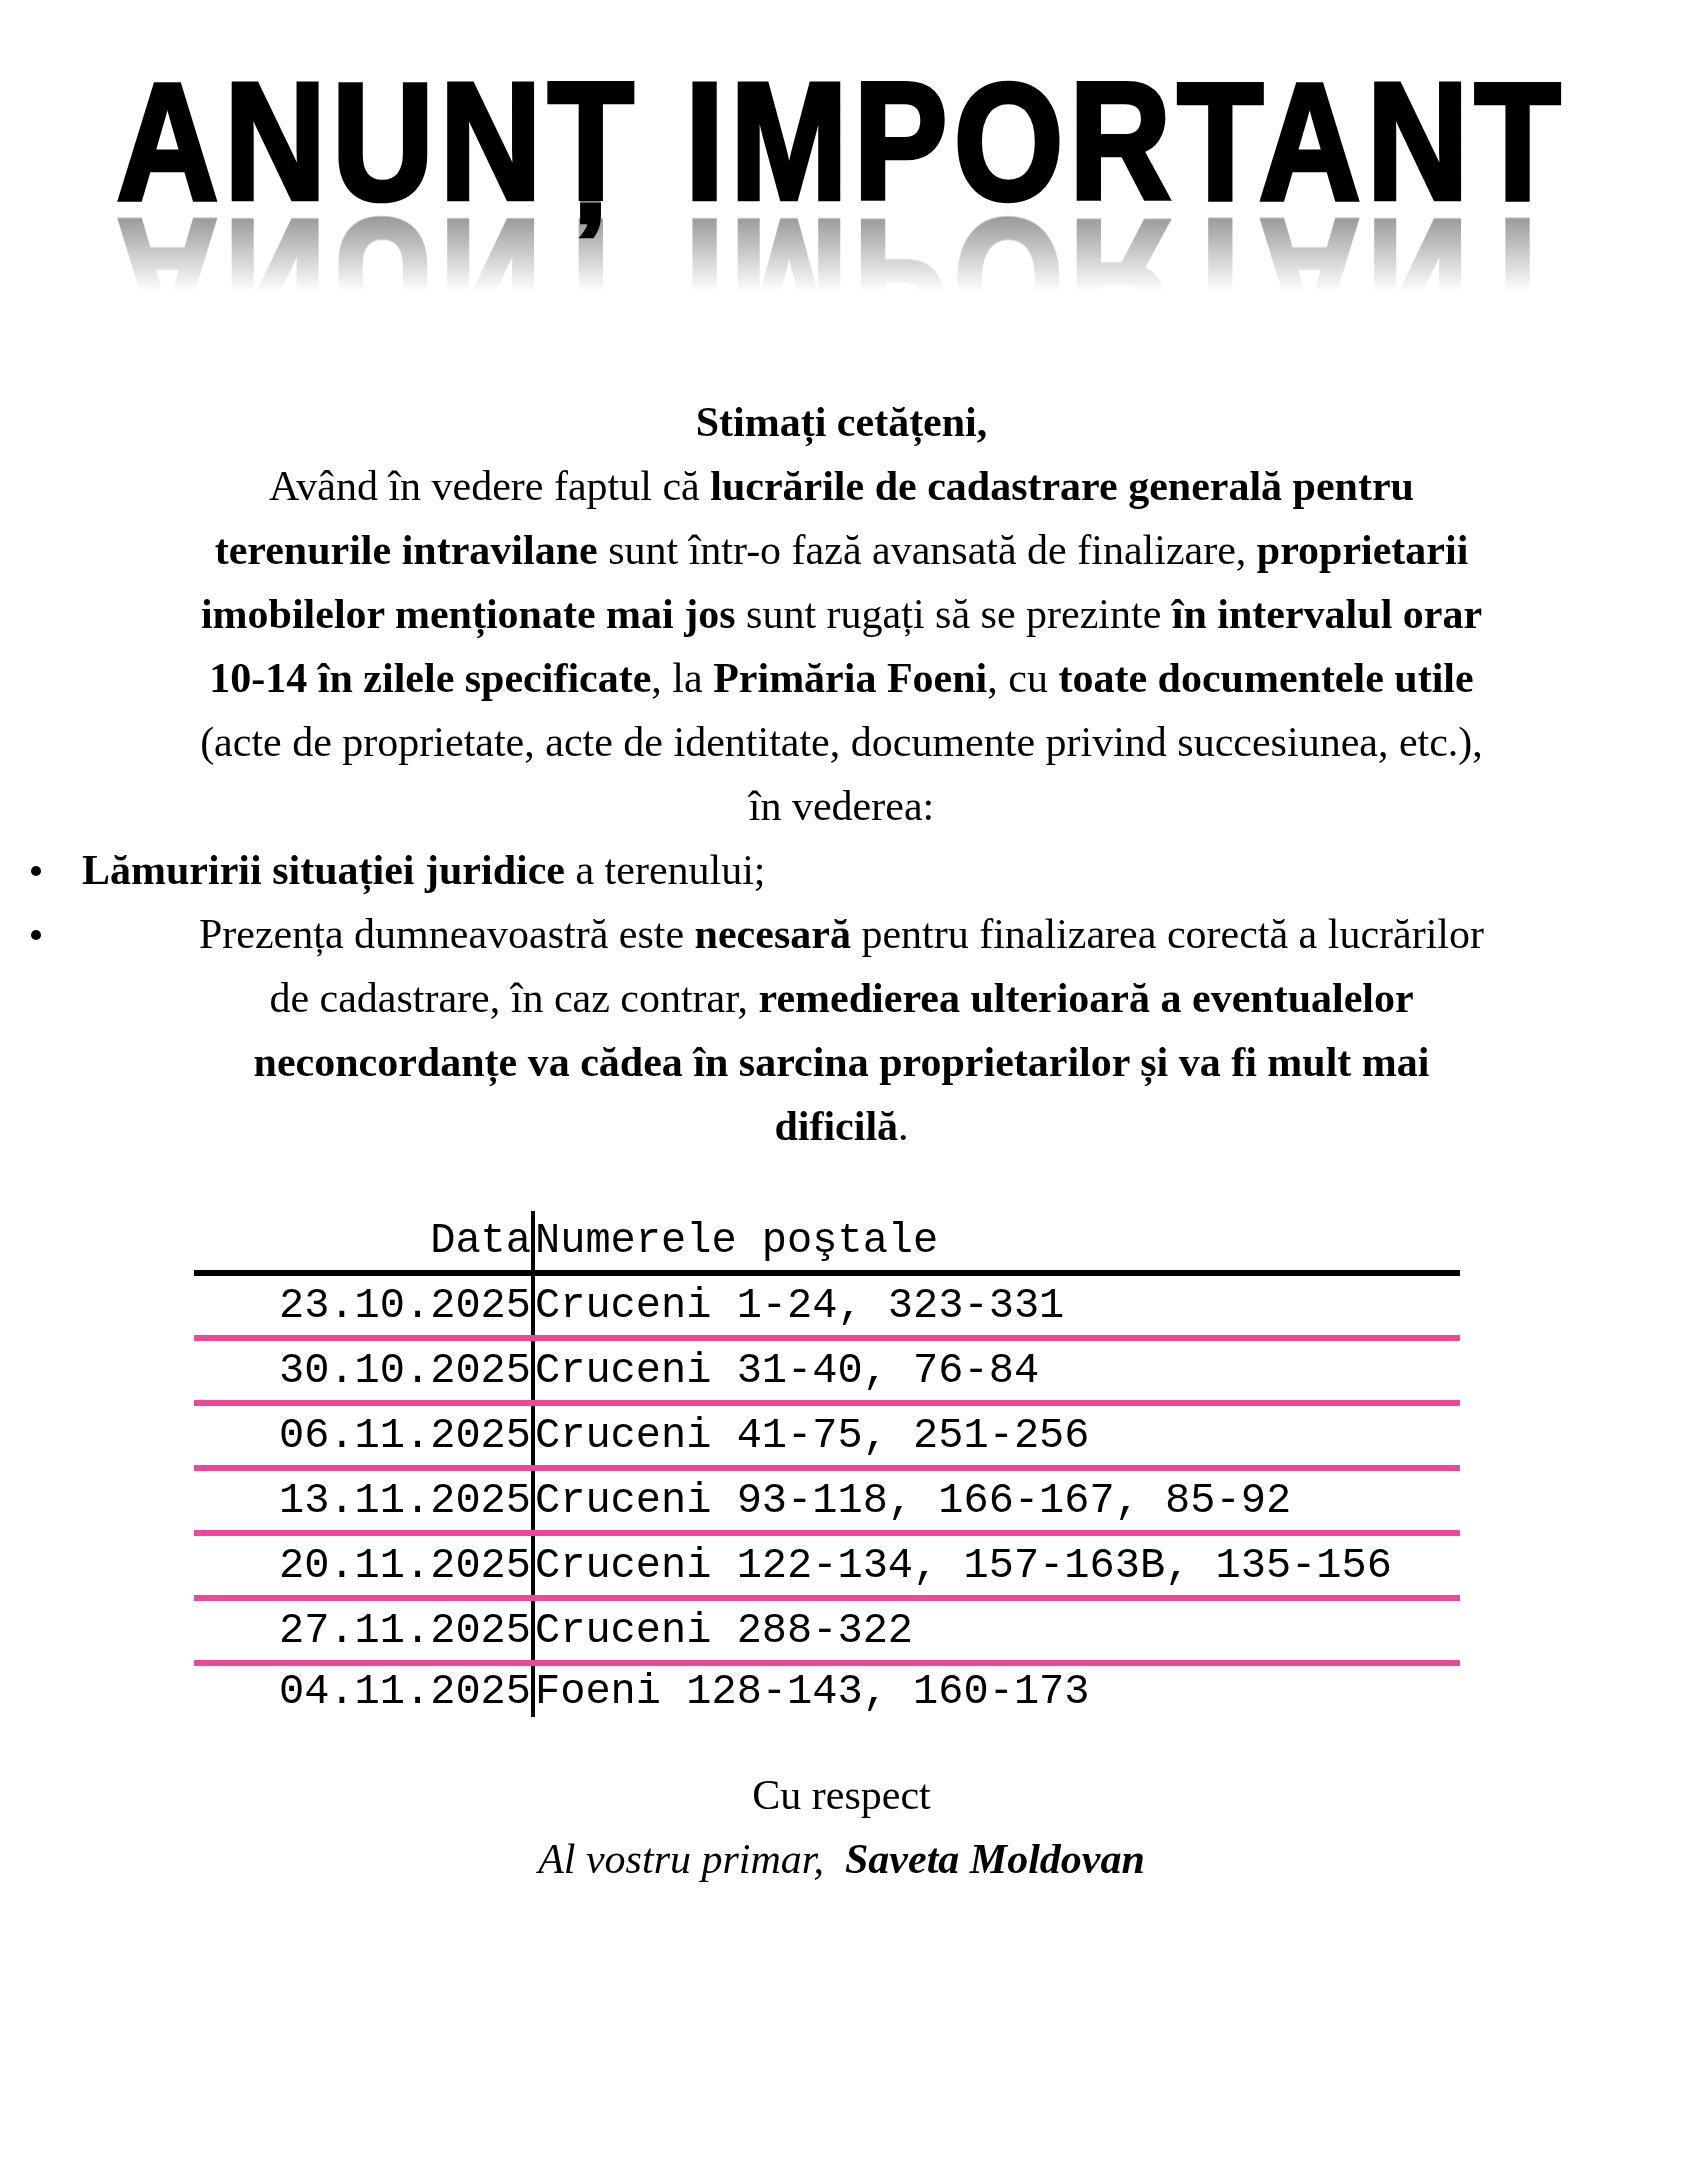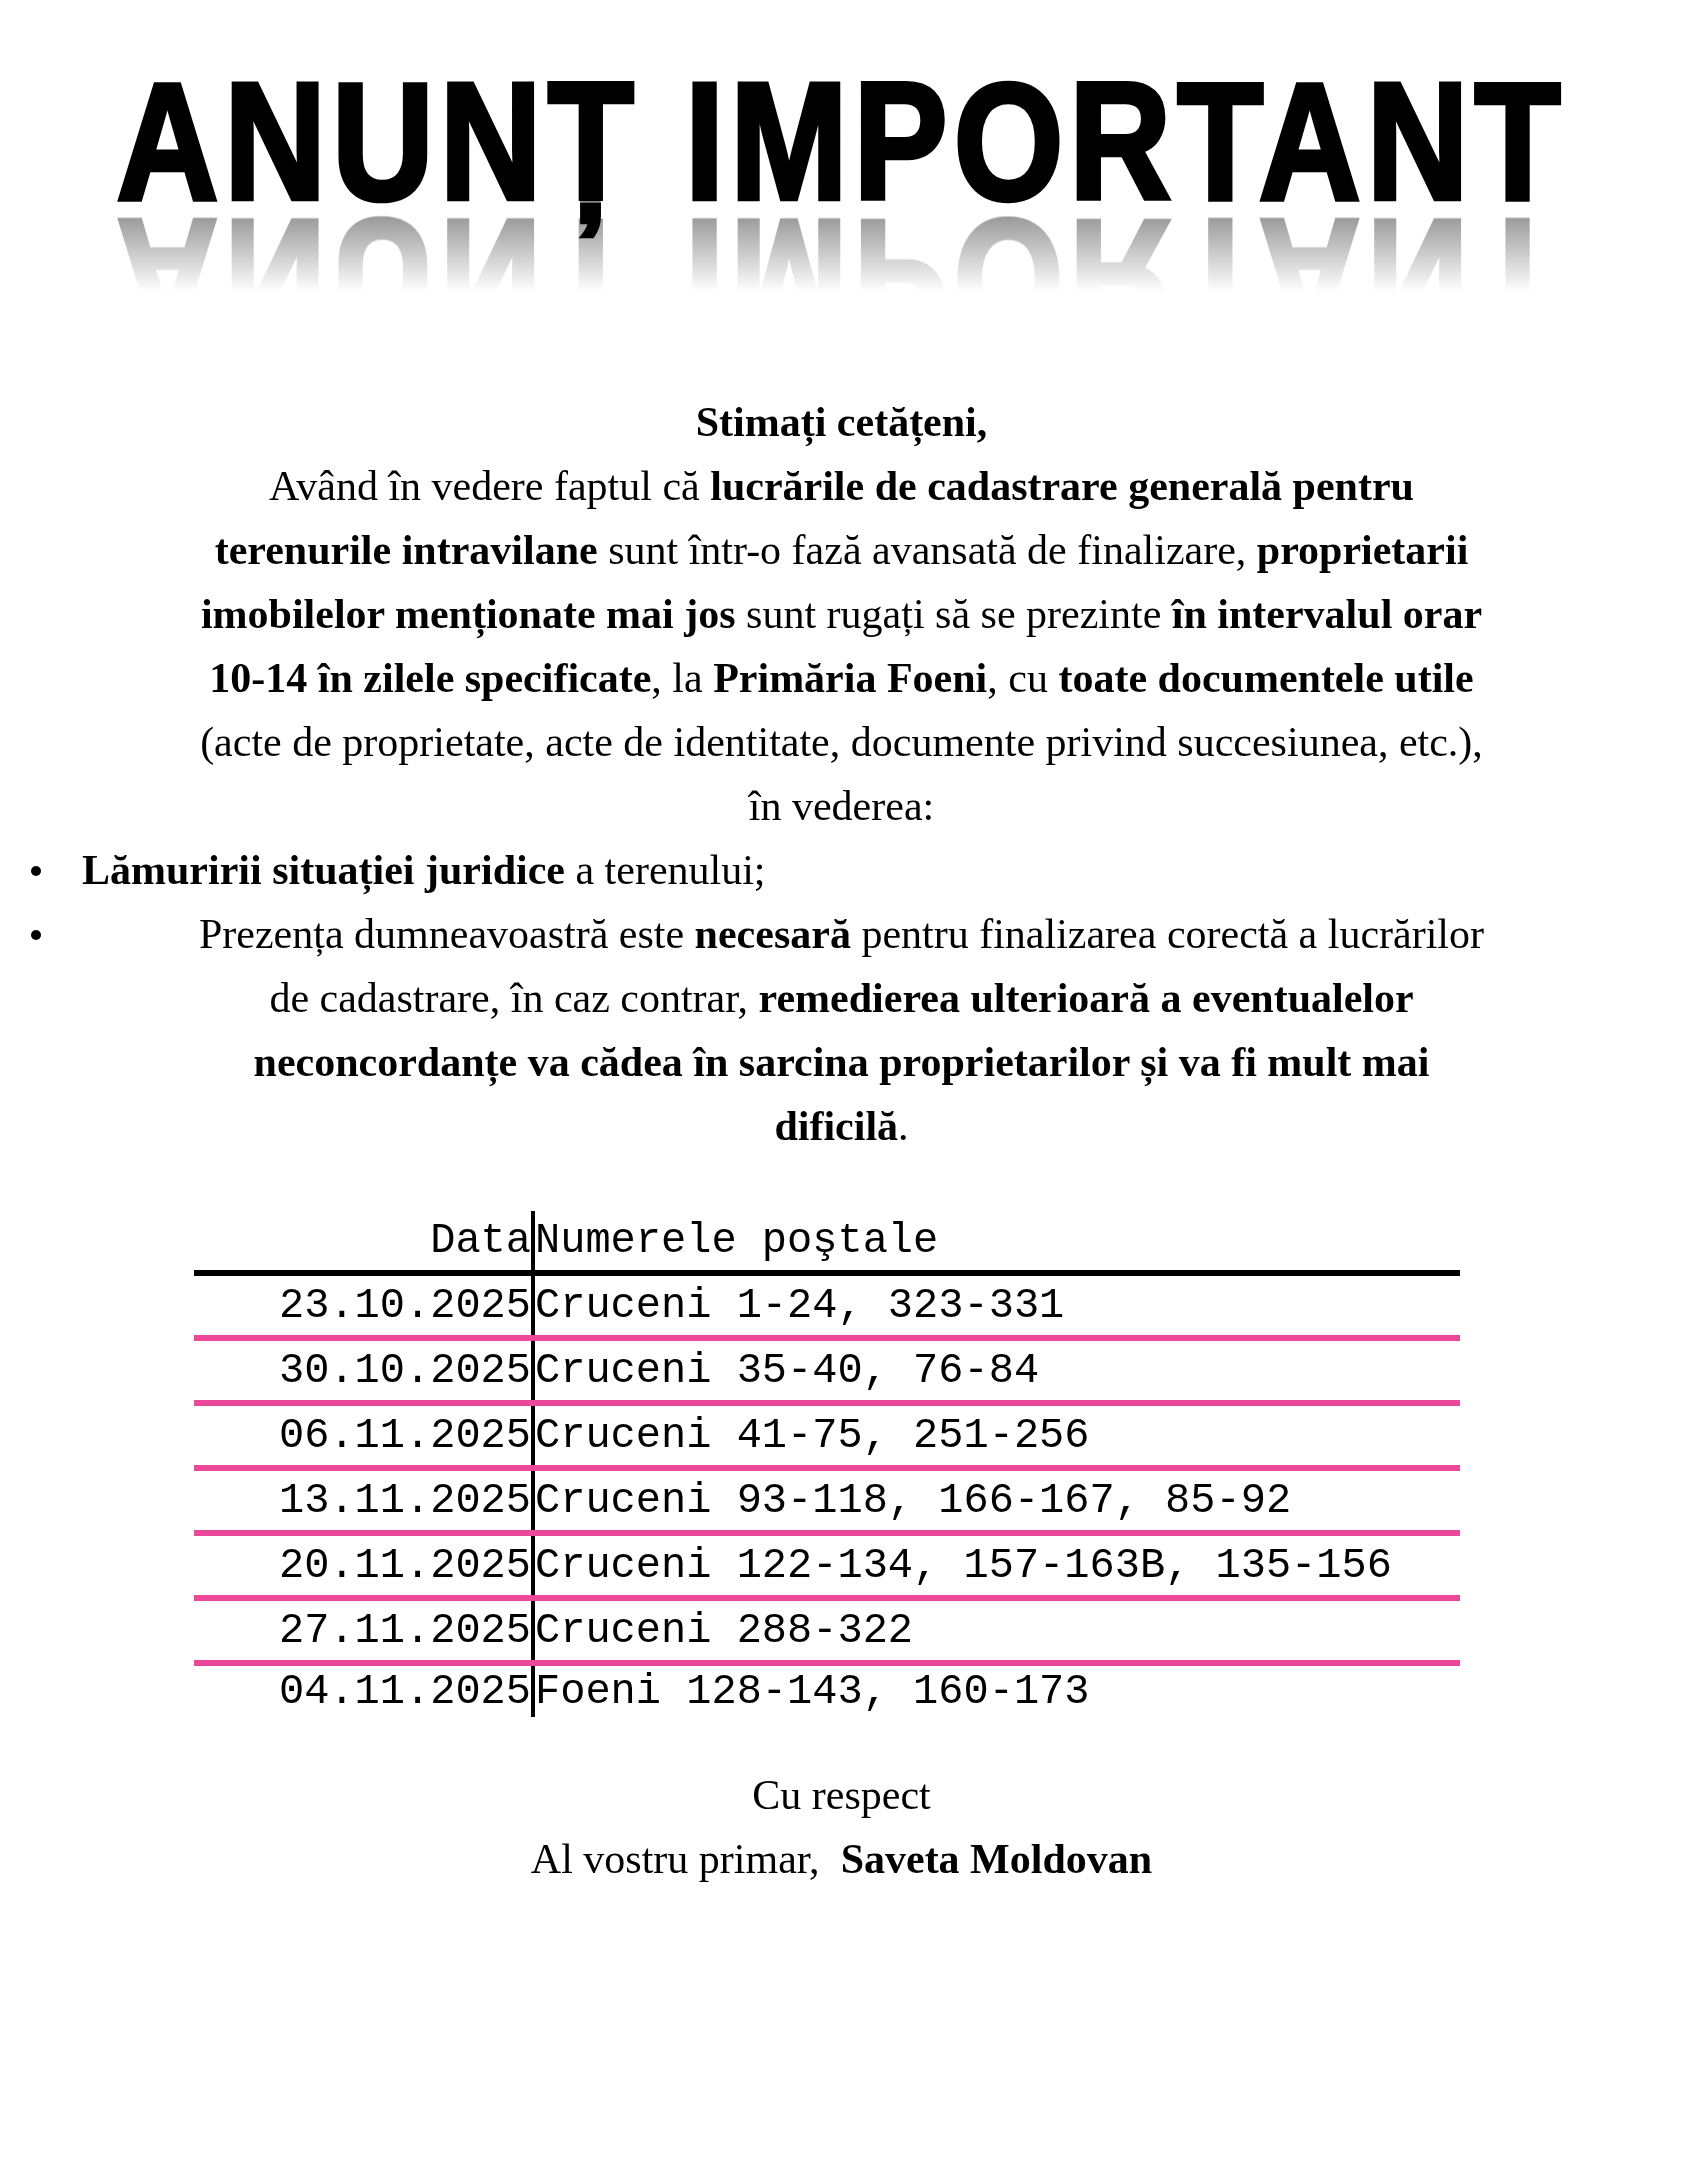--- a/index.html
+++ b/index.html
@@ -45,21 +45,21 @@
     font-family:Liberation Mono, monospace;
   }
   .col-date{width:337px;text-align:right;padding-right:10px;}
   .col-num{width:925px;text-align:left;padding-left:14px;border-left:4px solid #000000;}
   .schedule-table thead th{border-bottom:6px solid #000000;}
   .schedule-table tbody td{border-bottom:6px solid #ec4899;}
   .schedule-table tbody tr:last-child td{border-bottom:none;height:51px;}
 
   
   .closing{margin-top:46px;}
-  .signature-line{white-space:pre;}
+  .signature-line{white-space:pre;font-style:italic;}
 </style>
 </head>
 <body>
 
 <div class="page">
 
   <div class="title-block">
     <div class="page-title">ANUNȚ IMPORTANT</div>
   </div>
 
@@ -98,21 +98,21 @@
         <th class="col-num">Numerele poştale</th>
       </tr>
     </thead>
     <tbody>
         <tr>
           <td class="col-date">23.10.2025</td>
           <td class="col-num">Cruceni 1-24, 323-331</td>
         </tr>
         <tr>
           <td class="col-date">30.10.2025</td>
-          <td class="col-num">Cruceni 35-40, 76-84</td>
+          <td class="col-num">Cruceni 31-40, 76-84</td>
         </tr>
         <tr>
           <td class="col-date">06.11.2025</td>
           <td class="col-num">Cruceni 41-75, 251-256</td>
         </tr>
         <tr>
           <td class="col-date">13.11.2025</td>
           <td class="col-num">Cruceni 93-118, 166-167, 85-92</td>
         </tr>
         <tr>

